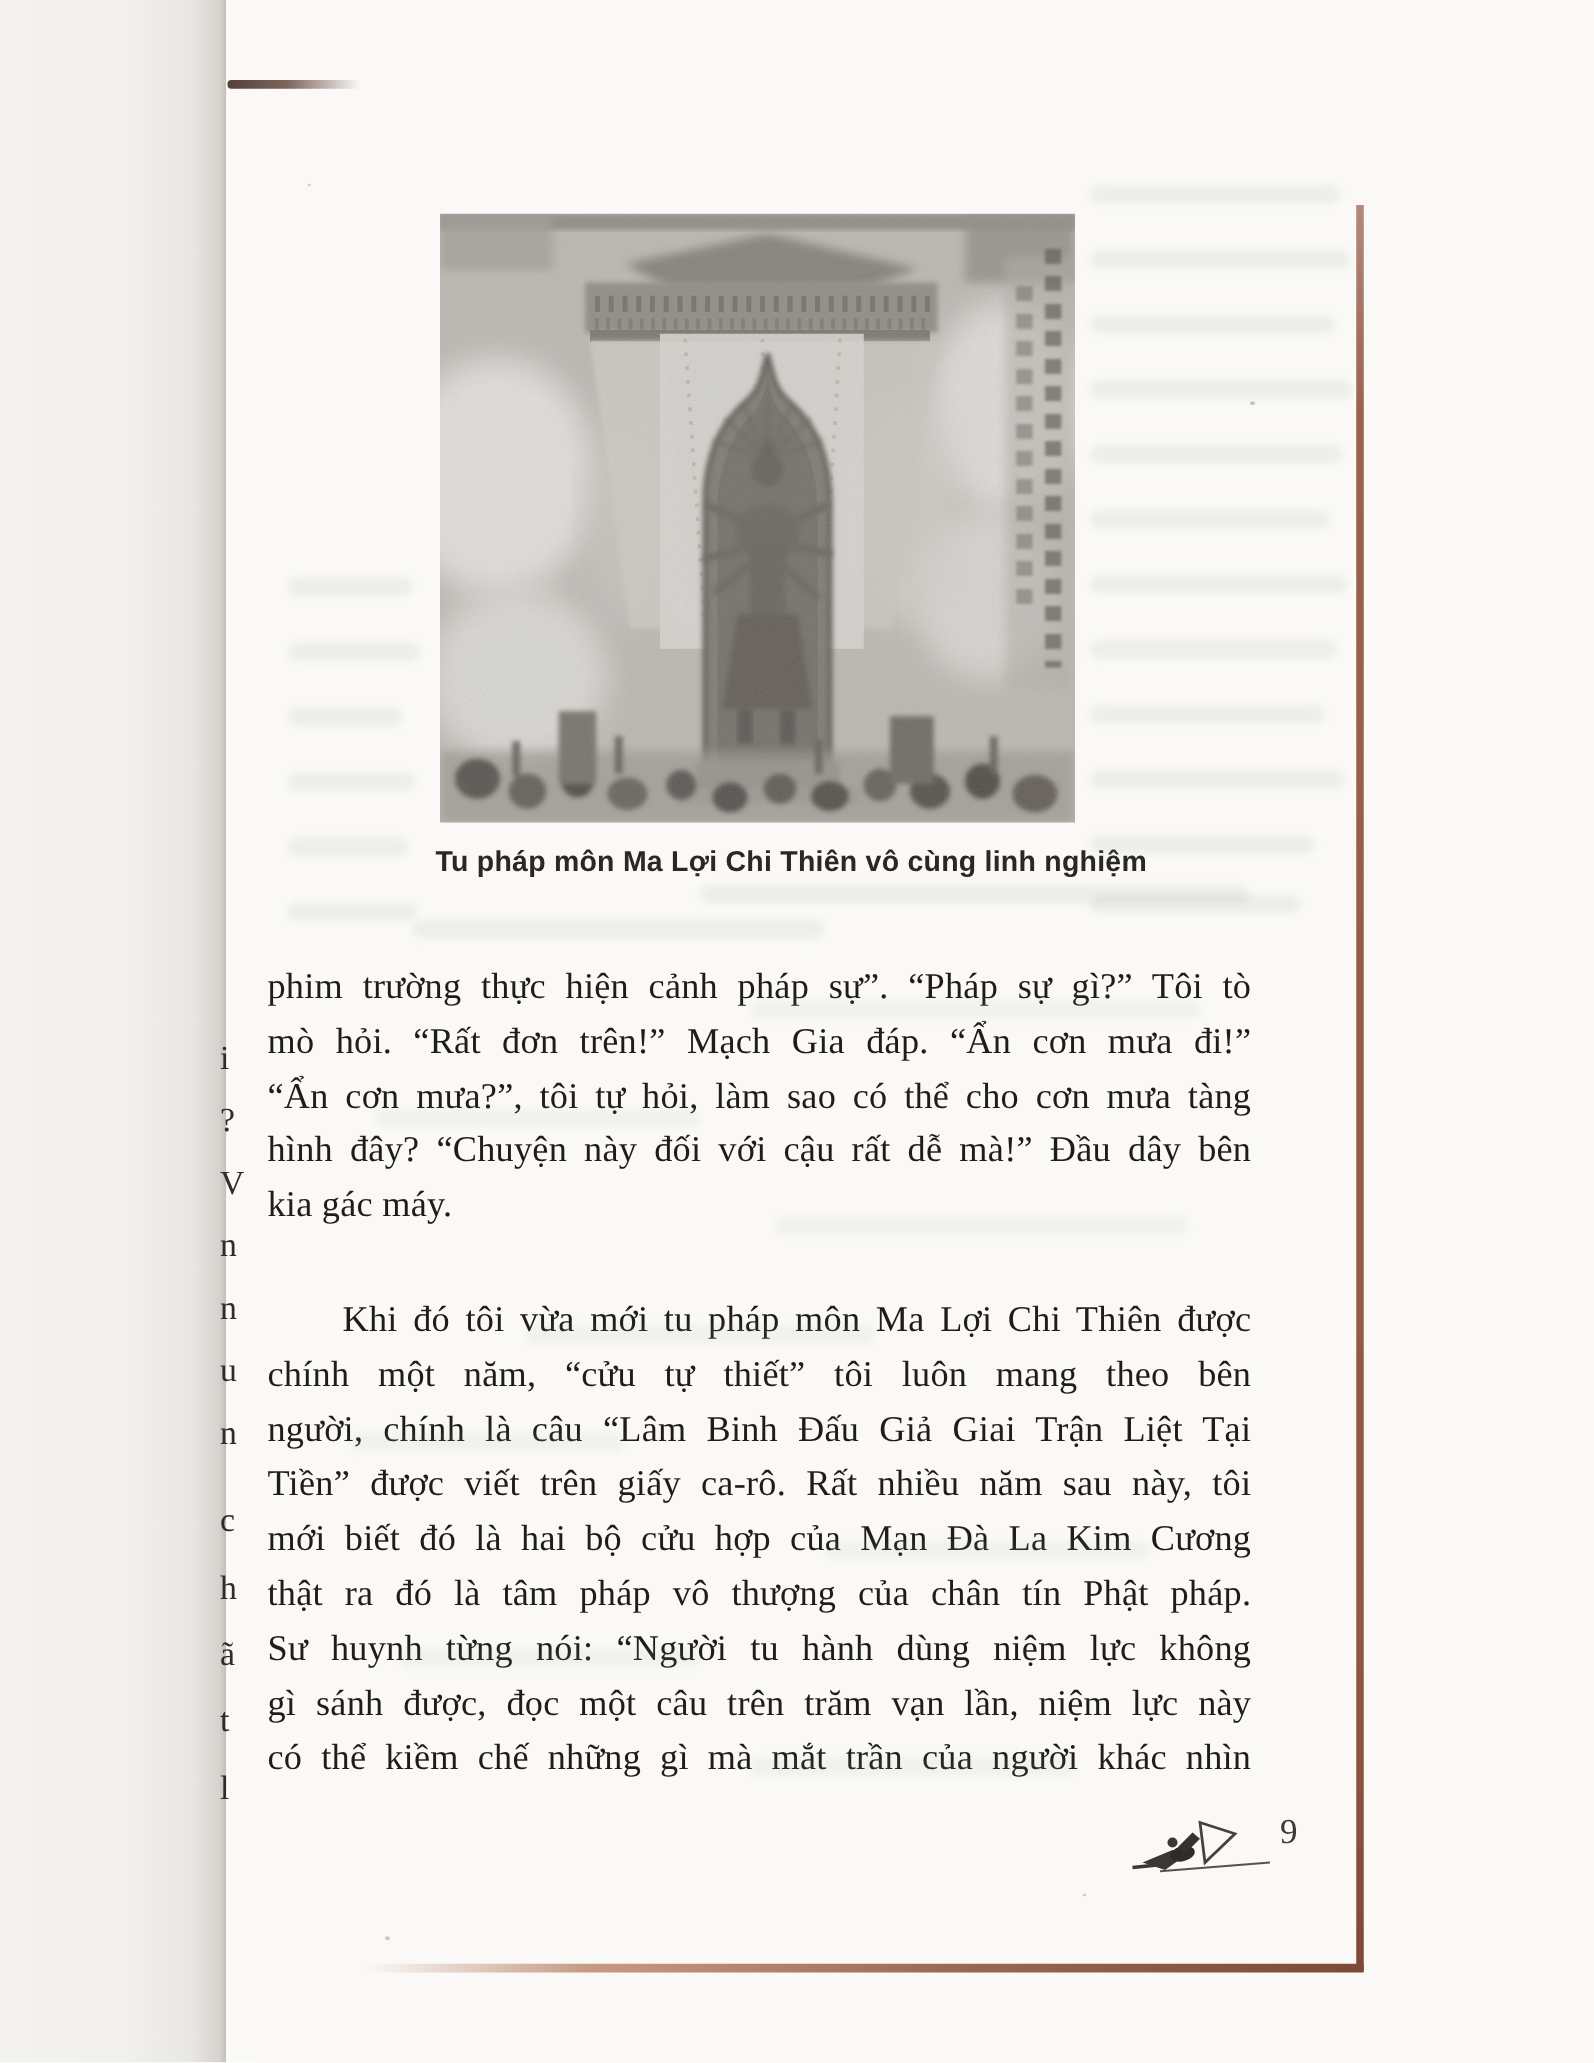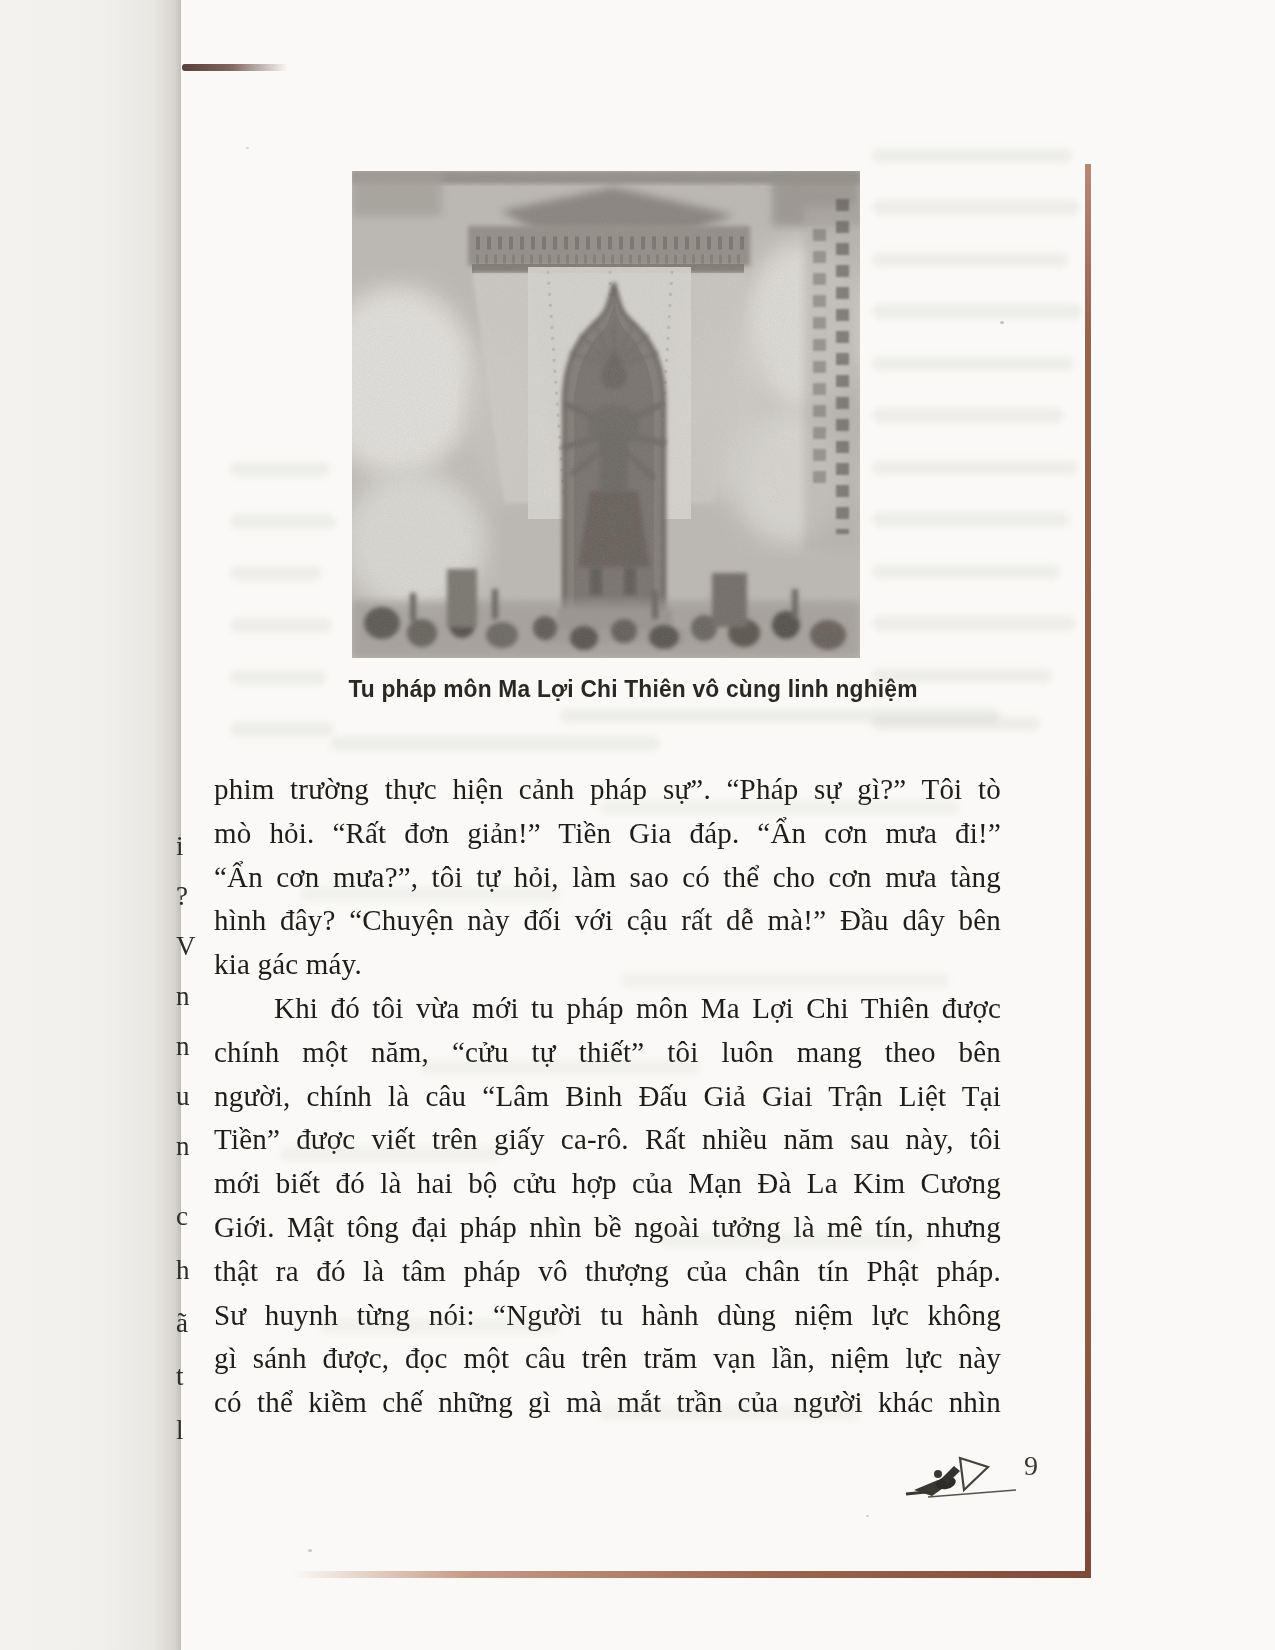--- a/index.html
+++ b/index.html
@@ -27,21 +27,21 @@
   .inscr.col-b{left:461px;top:58px;height:262px;opacity:.65;}
   
   .caption{position:absolute;left:238px;top:676px;width:790px;text-align:center;
     font-family:"Liberation Sans", sans-serif;font-weight:bold;font-size:23px;
     color:#2a2823;letter-spacing:.2px;transform:scaleX(.99);}
   
   .bodyblock{position:absolute;left:214px;width:787px;color:#1f1d1a;
     font-size:29px;line-height:43.8px;}
   .para1{top:768px;}
   .para2{top:987px;}
-  .para2 .bl:first-child{text-indent:60px;}
+  .para2 .bl:first-child{text-indent:60px;margin-top:48px;}
   .bl{height:43.8px;text-align:justify;text-align-last:justify;letter-spacing:.2px;white-space:normal;}
   .bl.nj{text-align:center;text-align-last:left;}
   
   .frags{position:absolute;left:176px;top:0;width:22px;height:1650px;}
   .frag{position:absolute;left:0;font-size:27px;color:#2e2d2b;line-height:1;}
   
   .ghost{position:absolute;height:15px;border-radius:8px;background:#99a094;opacity:.13;filter:blur(3px);}
   .ghost.faint{opacity:.09;}
   
   .speck{position:absolute;background:#8f8c86;border-radius:50%;}
@@ -162,33 +162,32 @@
     </svg>
     <div class="inscr col-a"></div>
     <div class="inscr col-b"></div>
   </div>
 
   <div class="caption">Tu pháp môn Ma Lợi Chi Thiên vô cùng linh nghiệm</div>
 
   <div class="bodyblock para1">
 
   <div class="bl">phim trường thực hiện cảnh pháp sự”. “Pháp sự gì?” Tôi tò</div>
-      <div class="bl">mò hỏi. “Rất đơn giản!” Tiền Gia đáp. “Ẩn cơn mưa đi!”</div>
+      <div class="bl">mò hỏi. “Rất đơn trên!” Mạch Gia đáp. “Ẩn cơn mưa đi!”</div>
       <div class="bl">“Ẩn cơn mưa?”, tôi tự hỏi, làm sao có thể cho cơn mưa tàng</div>
       <div class="bl">hình đây? “Chuyện này đối với cậu rất dễ mà!” Đầu dây bên</div>
       <div class="bl nj">kia gác máy.</div>
     </div>
   <div class="bodyblock para2">
 
   <div class="bl">Khi đó tôi vừa mới tu pháp môn Ma Lợi Chi Thiên được</div>
       <div class="bl">chính một năm, “cửu tự thiết” tôi luôn mang theo bên</div>
       <div class="bl">người, chính là câu “Lâm Binh Đấu Giả Giai Trận Liệt Tại</div>
       <div class="bl">Tiền” được viết trên giấy ca-rô. Rất nhiều năm sau này, tôi</div>
       <div class="bl">mới biết đó là hai bộ cửu hợp của Mạn Đà La Kim Cương</div>
-      <div class="bl">Giới. Mật tông đại pháp nhìn bề ngoài tưởng là mê tín, nhưng</div>
       <div class="bl">thật ra đó là tâm pháp vô thượng của chân tín Phật pháp.</div>
       <div class="bl">Sư huynh từng nói: “Người tu hành dùng niệm lực không</div>
       <div class="bl">gì sánh được, đọc một câu trên trăm vạn lần, niệm lực này</div>
       <div class="bl">có thể kiềm chế những gì mà mắt trần của người khác nhìn</div>
     </div>
 
   <div class="frags">
 
   <span class="frag" style="top: 833px;">i</span>
       <span class="frag" style="top: 883px;">?</span>

